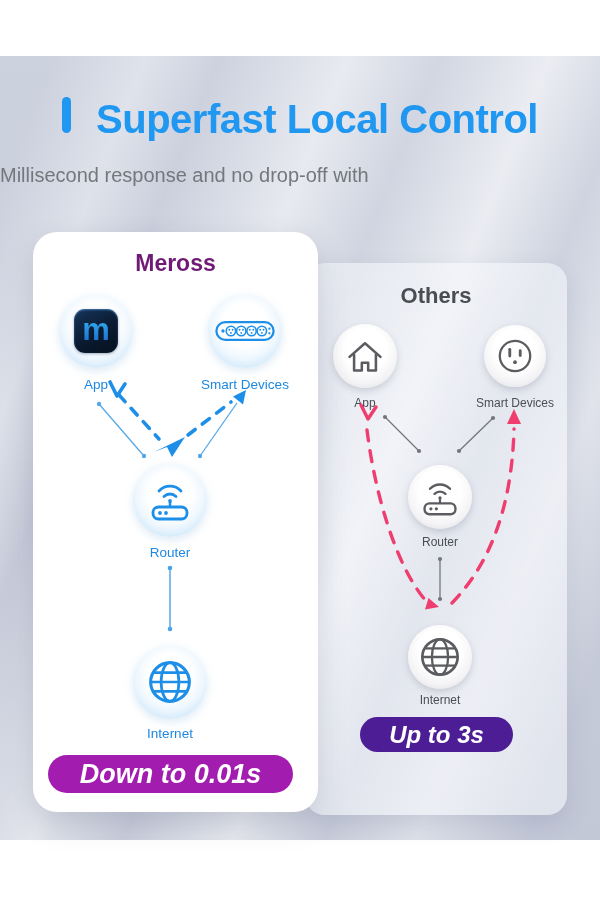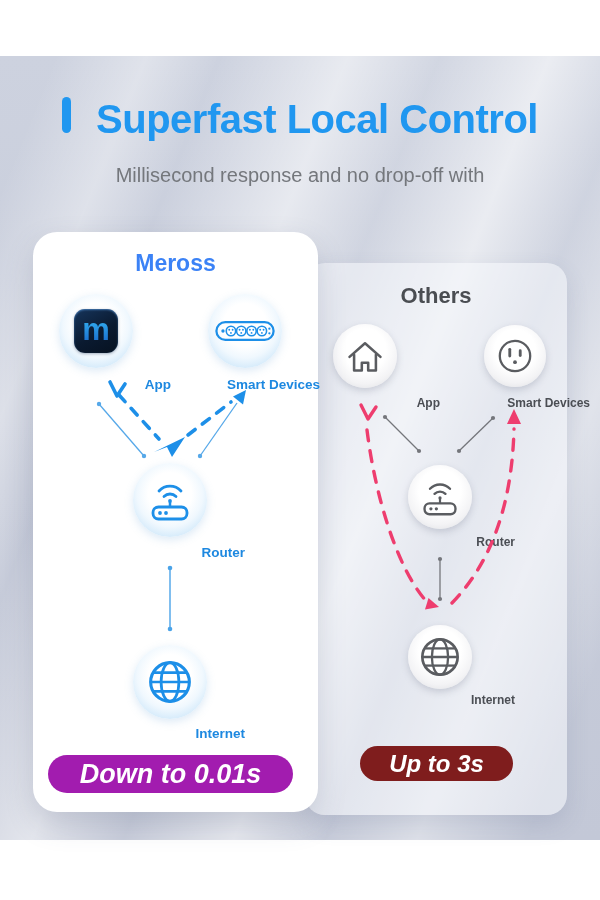--- a/index.html
+++ b/index.html
@@ -12,59 +12,59 @@
       background:
         linear-gradient(112deg,
           rgba(255,255,255,0) 6%, rgba(255,255,255,.38) 16%, rgba(255,255,255,0) 24%,
           rgba(255,255,255,.55) 38%, rgba(255,255,255,.1) 48%,
           rgba(255,255,255,.6) 60%, rgba(255,255,255,.08) 70%,
           rgba(255,255,255,.45) 80%, rgba(255,255,255,0) 92%);}
   
   .title-row{position:absolute;left:0;top:97px;width:600px;display:flex;align-items:flex-start;justify-content:center;}
   .title-bar{width:9px;height:36px;border-radius:4.5px;background:#2097f0;margin-right:25px;}
   .title-text{font-size:40px;font-weight:700;color:#2097f0;letter-spacing:-.5px;white-space:nowrap;}
-  .subtitle{position:absolute;left:0;top:161px;width:600px;text-align:center;
+  .subtitle{position:absolute;left:0;top:161px;width:600px;text-align:left;
             font-size:20px;line-height:29px;color:#74777c;}
   
   .card{position:absolute;border-radius:24px;}
   .card-meross{left:33px;top:232px;width:285px;height:580px;background:#ffffff;z-index:3;
                box-shadow:0 12px 28px rgba(80,90,125,.22);}
   .card-others{left:305px;top:263px;width:262px;height:552px;border-radius:20px;
                background:rgba(248,250,253,.55);z-index:2;
                box-shadow:0 10px 22px rgba(90,100,135,.16);}
   .card-title{position:absolute;left:0;top:18px;width:100%;text-align:center;}
-  .card-meross .card-title{font-size:23px;font-weight:700;color:#3b82f6;}
+  .card-meross .card-title{font-size:23px;font-weight:700;color:#701a75;}
   .card-others .card-title{font-size:22px;font-weight:600;color:#4a4d52;top:20px;}
   
   .bubble{position:absolute;border-radius:50%;display:flex;align-items:center;justify-content:center;}
   .m-bubble{width:74px;height:74px;
       background:radial-gradient(circle at 50% 42%, #ffffff 38%, #f0f8fe 58%, #c2e1f8 90%, #e2f0fb 100%);
       box-shadow:0 3px 8px rgba(120,170,220,.25);}
   .o-bubble{width:64px;height:64px;
       background:radial-gradient(circle at 50% 40%, #ffffff 42%, #f3f3f5 68%, #dcddE1 94%, #ecEEF2 100%);
       box-shadow:0 3px 7px rgba(120,125,145,.3);}
-  .nlabel{position:absolute;transform:translateX(-50%);width:150px;text-align:right;font-weight:700;}
+  .nlabel{position:absolute;transform:translateX(-50%);width:150px;text-align:center;font-weight:400;}
   .m-label{color:#1d88e0;font-size:13.5px;}
   .o-label{color:#4b4e54;font-size:12px;}
   
   .mlogo{width:44px;height:44px;border-radius:11px;
          background:linear-gradient(150deg,#16355c 0%,#0a1a30 55%,#061120 100%);
          box-shadow:inset 0 1px 2px rgba(110,180,255,.55), 0 1px 3px rgba(0,30,70,.35);
          display:flex;align-items:center;justify-content:center;}
   .mlogo span{font-size:31px;font-weight:700;line-height:1;
          background:linear-gradient(180deg,#35b5f3 10%,#1a6fd0 90%);
          -webkit-background-clip:text;background-clip:text;color:transparent;
          transform:translateY(-2px);}
   
   .overlay{position:absolute;inset:0;pointer-events:none;}
   
   .pill{position:absolute;border-radius:19px;display:flex;align-items:center;justify-content:center;
         color:#ffffff;font-style:italic;font-weight:700;white-space:nowrap;}
   .pill-meross{left:15px;top:523px;width:245px;height:38px;background:#a21caf;font-size:27px;}
-  .pill-others{left:55px;top:483px;width:153px;height:35px;background:#7f1d1d;font-size:24px;}
+  .pill-others{left:55px;top:454px;width:153px;height:35px;background:#4c1d95;font-size:24px;}
   .strip{position:absolute;left:0;width:600px;background:#fff;}
 </style>
 </head>
 <body>
 
 <div class="canvas">
 
   <div class="bg">
     <div class="streaks"></div>
   </div>

